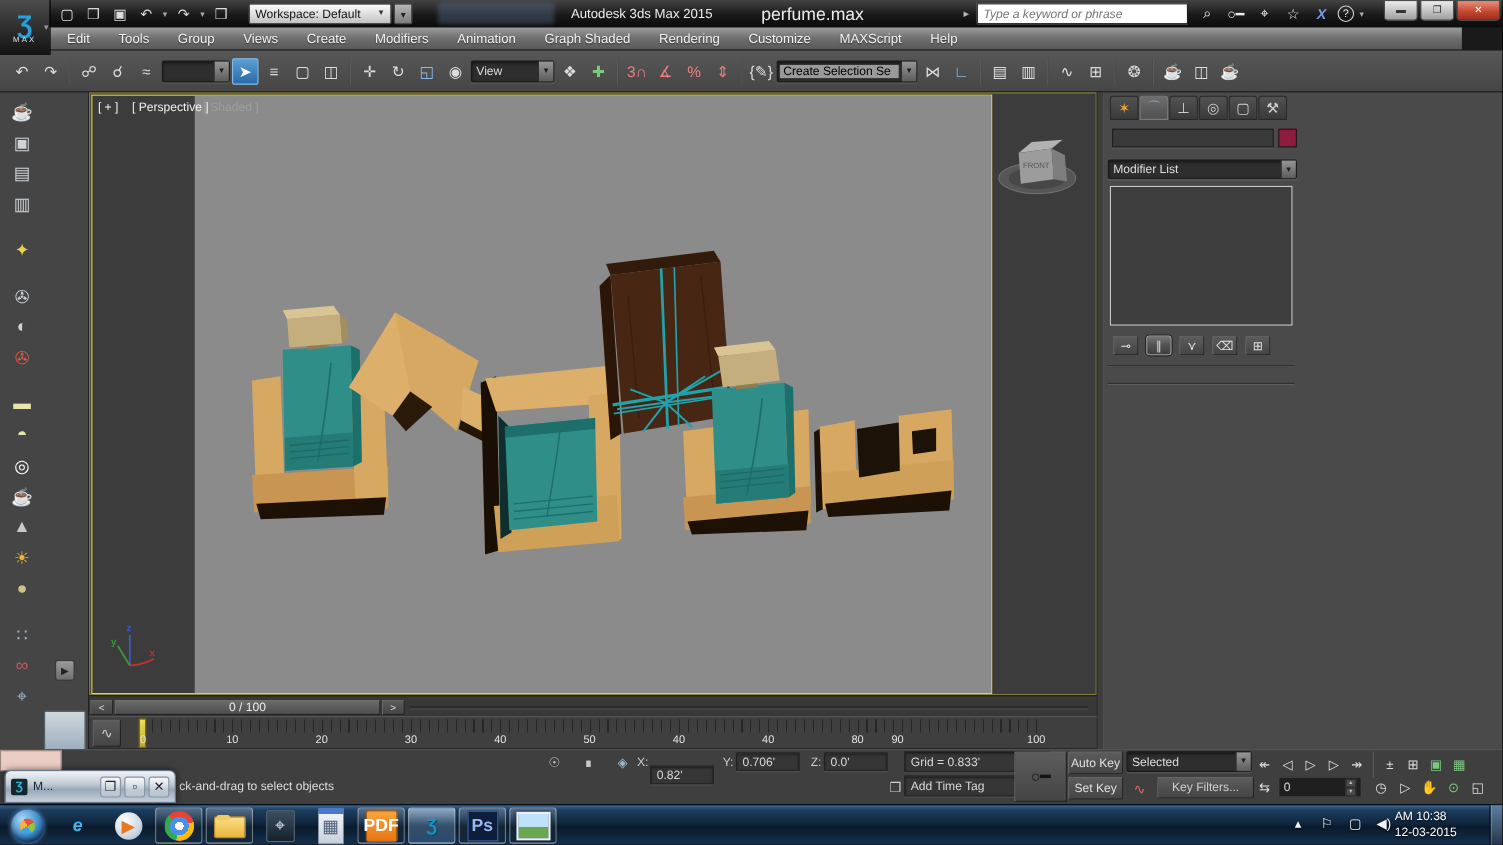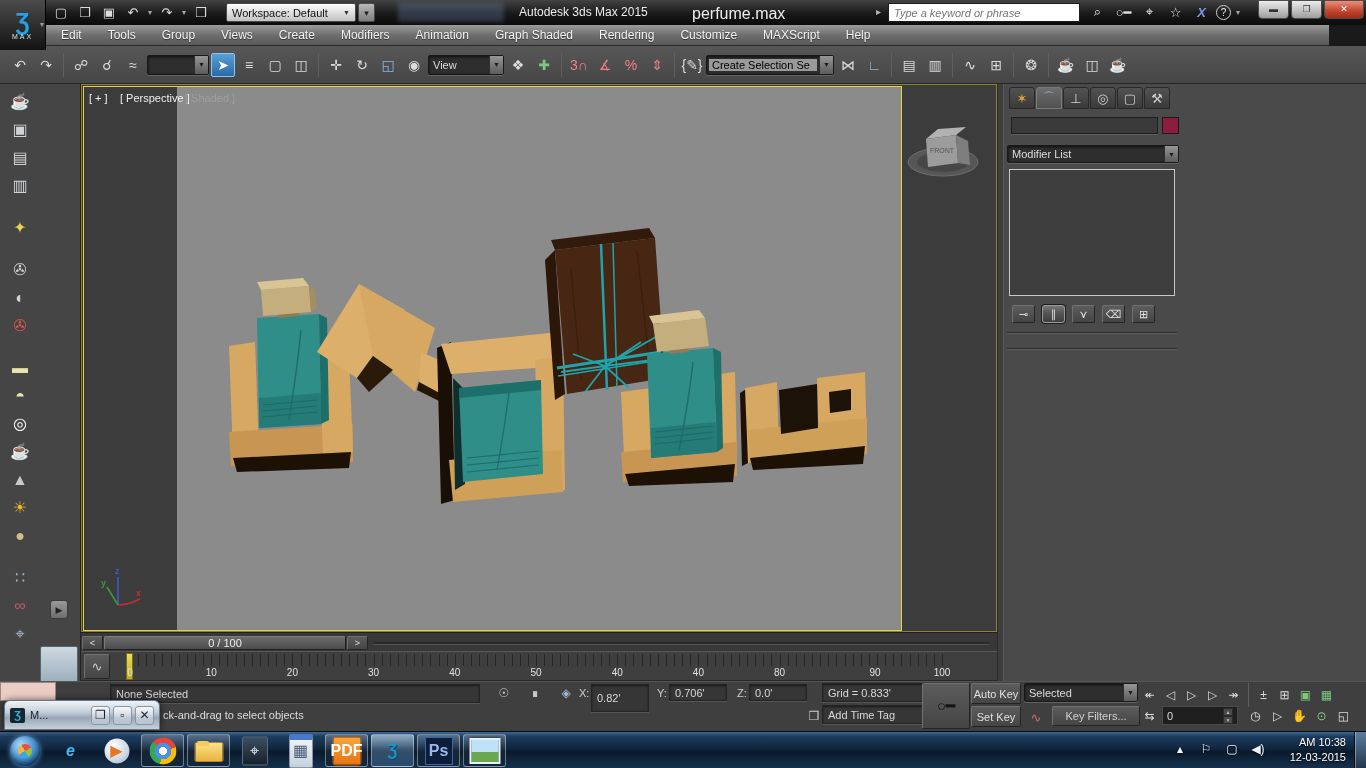--- a/index.html
+++ b/index.html
@@ -211,21 +211,21 @@
                width:27px;height:27px;background:linear-gradient(#f8a43c,#e87413);border:1px solid #b85c08;border-radius:3px}
   .maxapp{color:#1b93c4;font-size:20px;font-weight:bold;text-shadow:1px 1px 0 #0a4a6a}
   .ps{color:#9ab8e8;font-size:12px;font-weight:bold}
   .ps::before{content:"";position:absolute;left:50%;top:50%;transform:translate(-50%,-50%);z-index:-1;
               width:26px;height:26px;background:#0c1e3c;border:1px solid #3c64a8}
   .pic::before{content:"";position:absolute;left:50%;top:50%;transform:translate(-50%,-50%);z-index:-1;
                width:27px;height:22px;background:linear-gradient(#bfe2fa 0 55%,#6aa84f 55%);
                border:2px solid #e8f0f8;box-shadow:0 0 3px #123}
   .tray{position:absolute;left:1172px;top:9px;display:flex;gap:10px;align-items:center}
   .tray .ic{width:16px;height:16px;font-size:12px;color:#eef4fa;text-shadow:0 1px 2px #000}
-  .clock{position:absolute;left:1268px;top:3px;width:78px;text-align:right;color:#fff;
+  .clock{position:absolute;left:1268px;top:3px;width:78px;text-align:left;color:#fff;
          font-size:11px;line-height:15px;text-shadow:0 1px 2px #000}
   .showdesk{position:absolute;right:0;top:0;width:12px;height:37px;border-left:1px solid #06101c;
             background:linear-gradient(#5c7e9e,#233549);box-shadow:inset 1px 0 0 rgba(255,255,255,.35)}
 </style>
 </head>
 <body>
 
 <div id="screen">
 
   <div class="a titlebar">
@@ -518,33 +518,32 @@
     <div>
         <span class="tick" style="left: 49px;">0</span>
         <span class="tick" style="left: 130.2px;">10</span>
         <span class="tick" style="left: 211.4px;">20</span>
         <span class="tick" style="left: 292.6px;">30</span>
         <span class="tick" style="left: 373.8px;">40</span>
         <span class="tick" style="left: 455px;">50</span>
         <span class="tick" style="left: 536.2px;">40</span>
         <span class="tick" style="left: 617.4px;">40</span>
         <span class="tick" style="left: 698.6px;">80</span>
-        <span class="tick" style="left: 794px;">90</span>
+        <span class="tick" style="left: 735px;">90</span>
         <span class="tick" style="left: 861px;">100</span>
       </div>
   </div>
 
   <div class="a status">
     <div class="pink"></div>
-    <div class="field none-sel">None Selected</div>
     <span class="st-ic" style="left:495px;top:2px">☉</span>
     <span class="st-ic" style="left:526px;top:2px">∎</span>
     <span class="st-ic" style="left:557px;top:2px;color:#9ab8d0">◈</span>
     <span class="st-lb" style="left:579px">X:</span>
-    <div class="field" style="left:591px;top:2px;width:58px;height:28px">0.82'</div>
+    <div class="field" style="left:591px;top:14px;width:58px;height:17px">0.82'</div>
     <span class="st-lb" style="left:657px">Y:</span>
     <div class="field" style="left:669px;top:2px;width:58px;height:17px">0.706'</div>
     <span class="st-lb" style="left:737px">Z:</span>
     <div class="field" style="left:749px;top:2px;width:58px;height:17px">0.0'</div>
     <div class="field" style="left:822px;top:1px;width:133px;height:19px">Grid = 0.833'</div>
     <span class="prompt">ck-and-drag to select objects</span>
     <span class="notepad">❒</span>
     <div class="field" style="left:822px;top:23px;width:133px;height:19px">Add Time Tag</div>
     <div class="key-btn btn3d">○━</div>
     <div class="akey btn3d">Auto Key</div>

